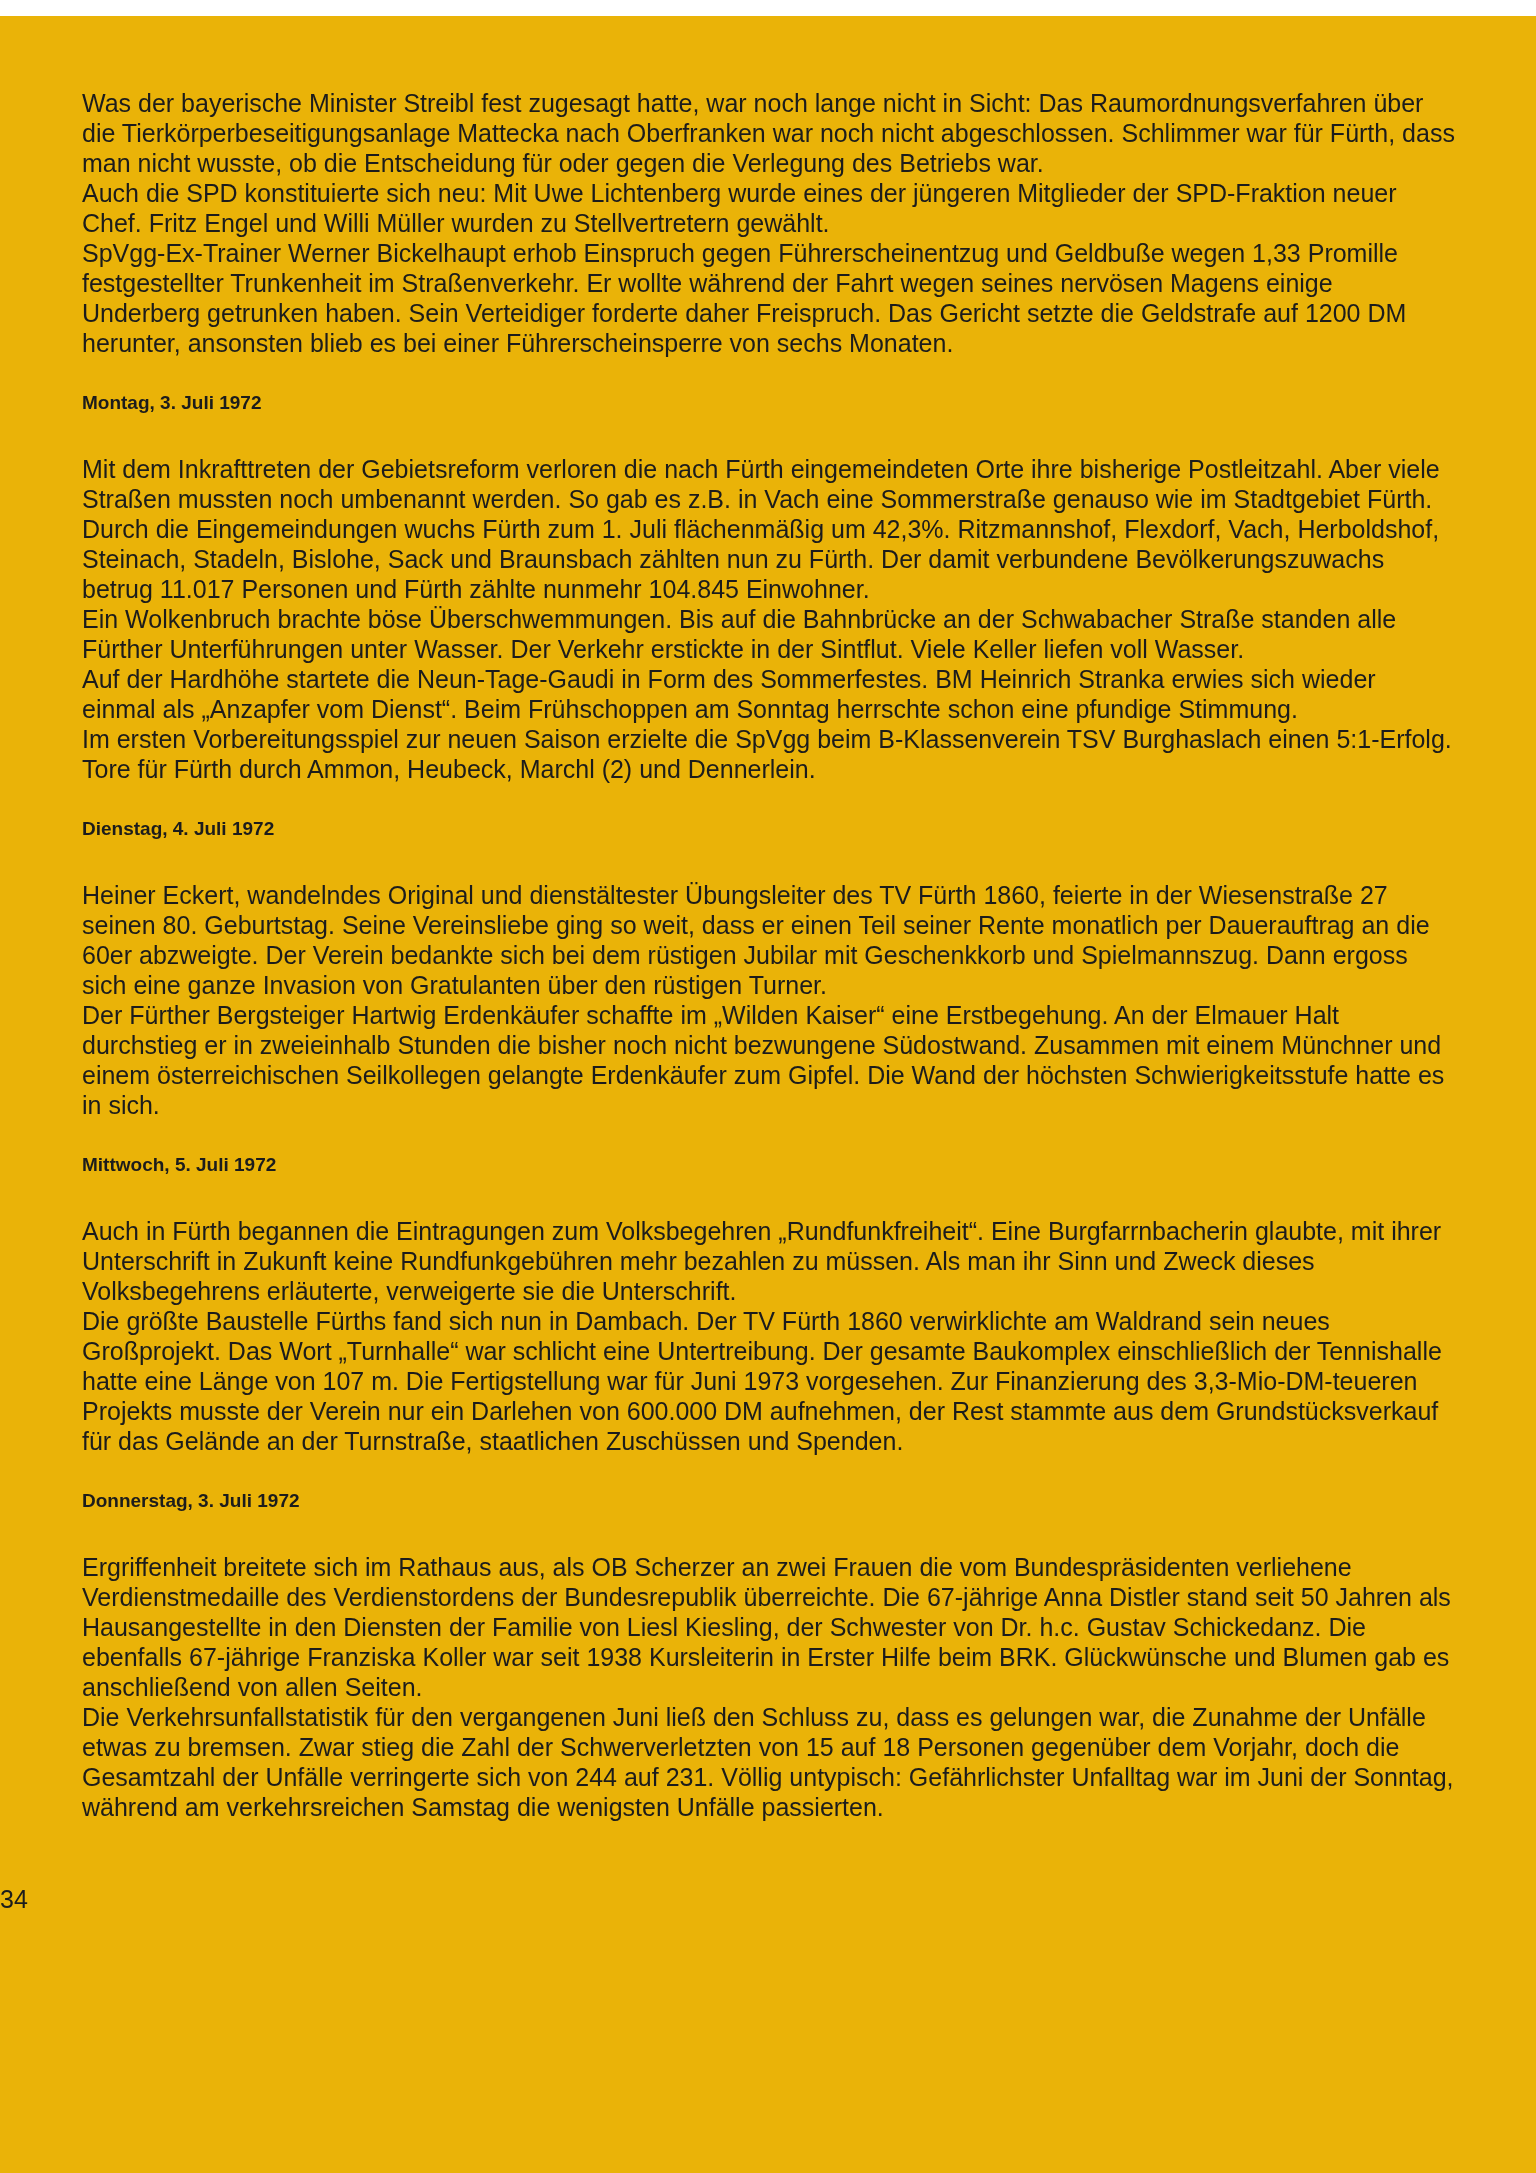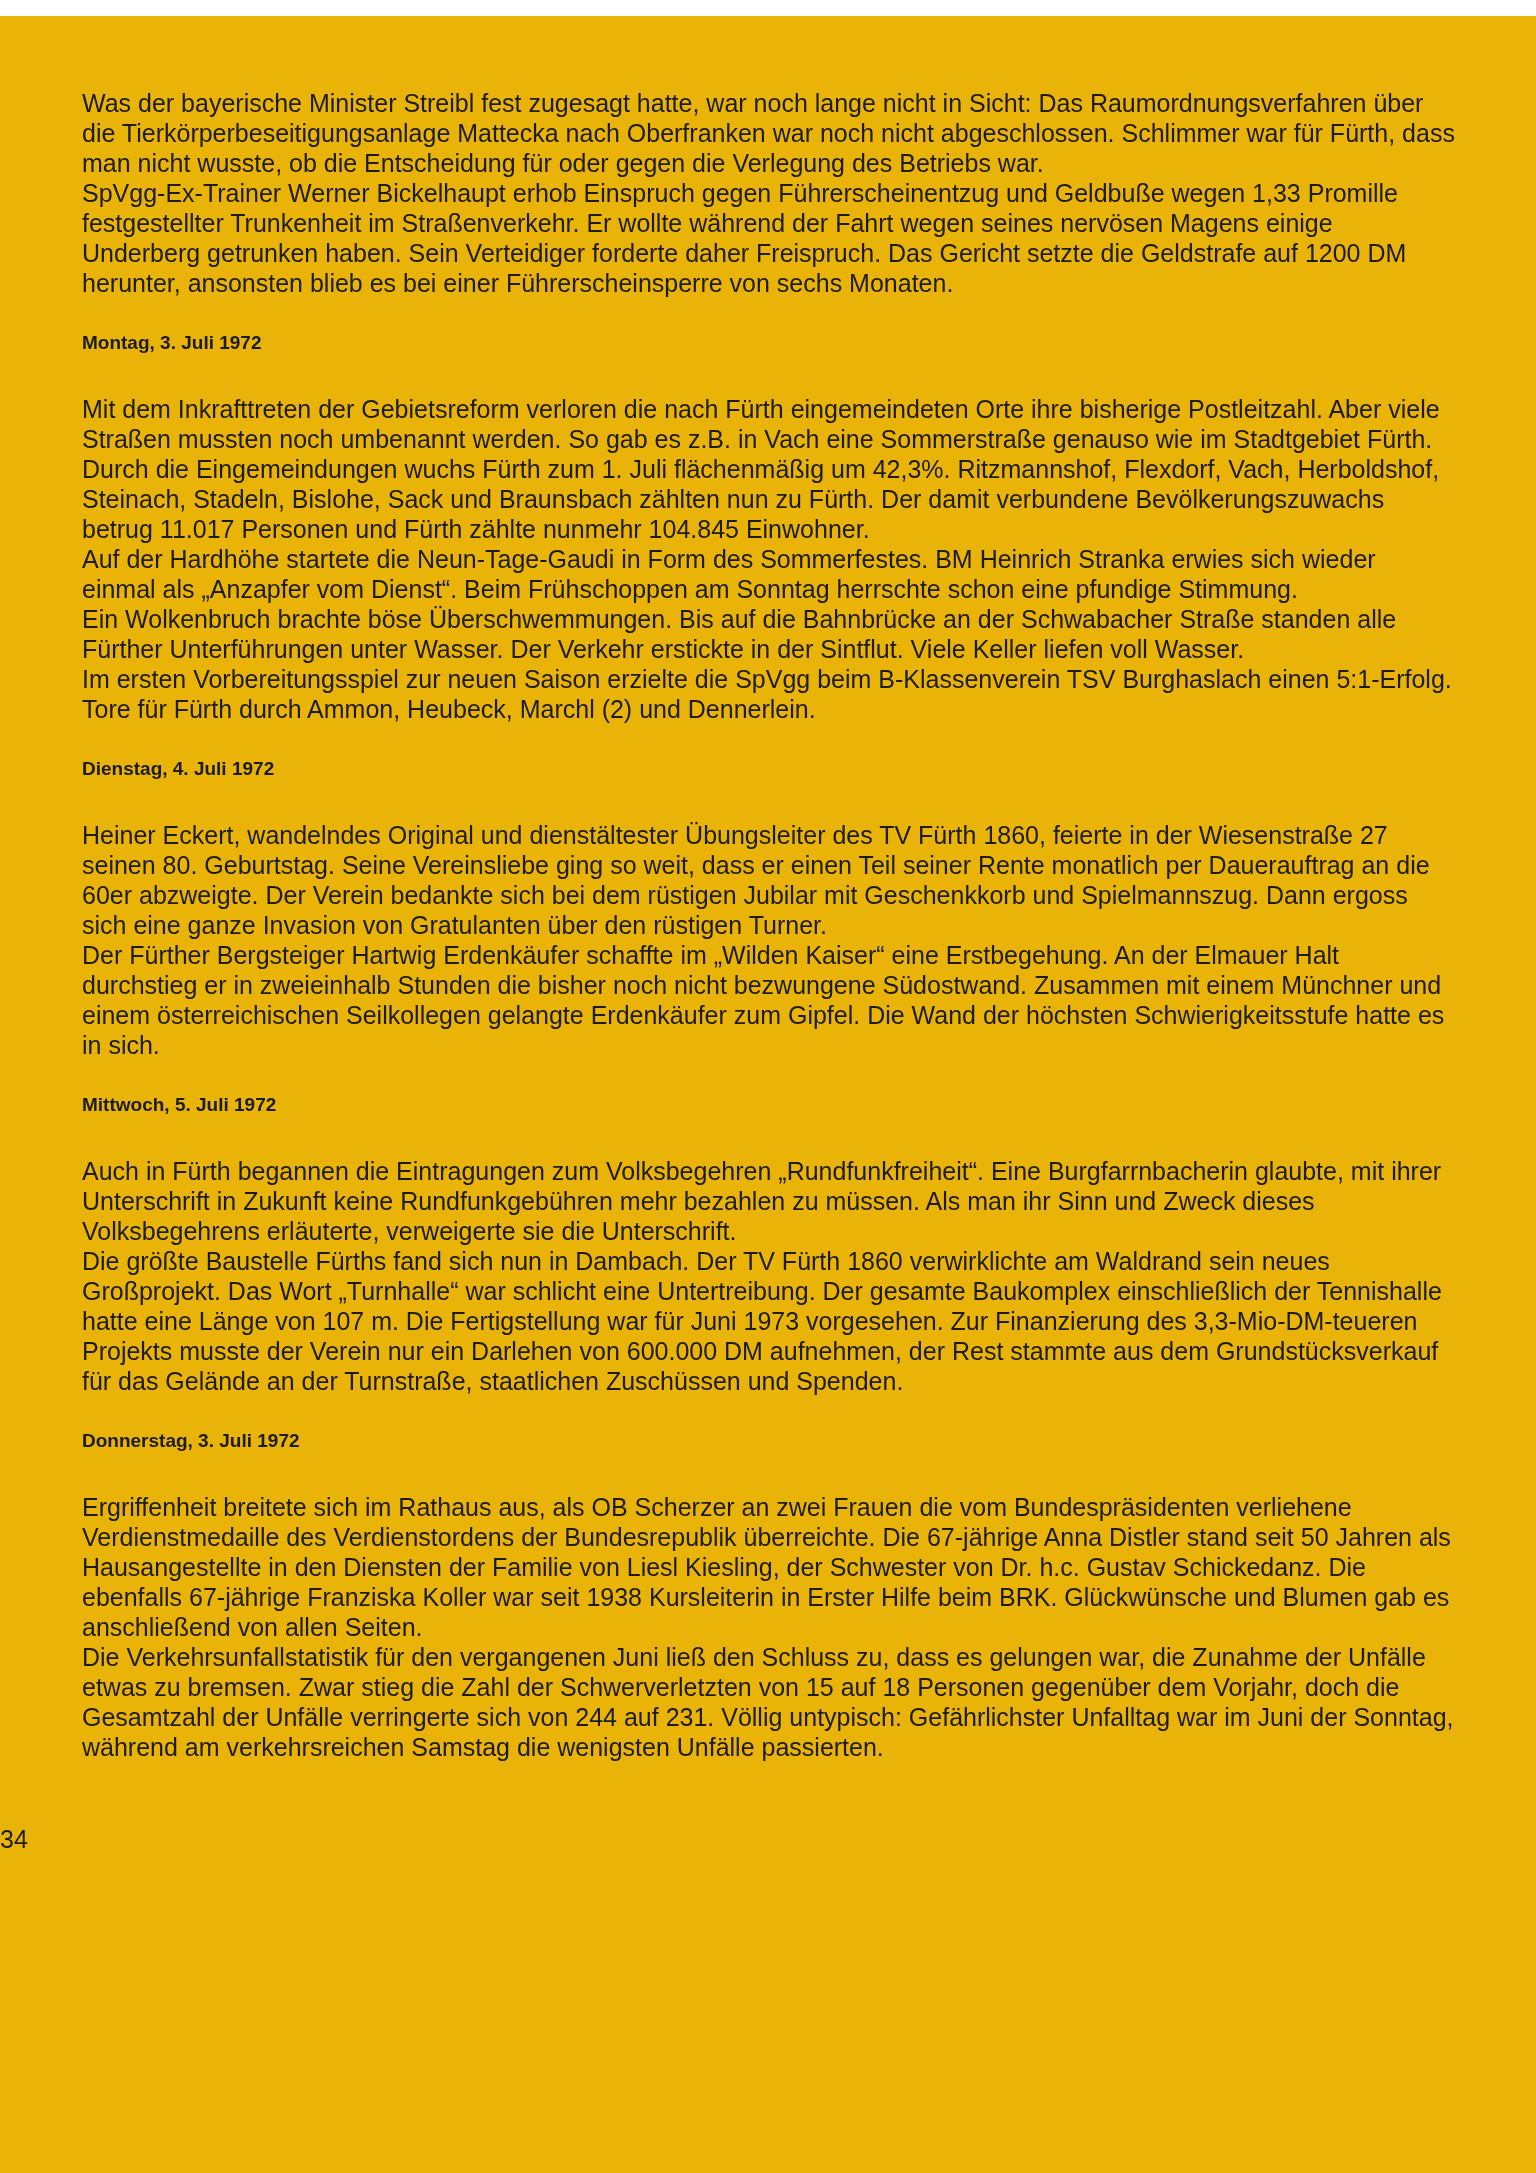--- a/index.html
+++ b/index.html
@@ -38,26 +38,27 @@
     font-size: 25px;
     line-height: 30px;
   }
 </style>
 </head>
 <body>
 
 <div class="page">
   <main class="content">
       <p class="paragraph">Was der bayerische Minister Streibl fest zugesagt hatte, war noch lange nicht in Sicht: Das Raumordnungsverfahren über die Tierkörperbeseitigungsanlage Mattecka nach Oberfranken war noch nicht abgeschlossen. Schlimmer war für Fürth, dass man nicht wusste, ob die Entscheidung für oder gegen die Verlegung des Betriebs war.</p>
+      <p class="paragraph">Auch die SPD konstituierte sich neu: Mit Uwe Lichtenberg wurde eines der jüngeren Mitglieder der SPD-Fraktion neuer Chef. Fritz Engel und Willi Müller wurden zu Stellvertretern gewählt.</p>
       <p class="paragraph">SpVgg-Ex-Trainer Werner Bickelhaupt erhob Einspruch gegen Führerscheinentzug und Geldbuße wegen 1,33 Promille festgestellter Trunkenheit im Straßenverkehr. Er wollte während der Fahrt wegen seines nervösen Magens einige Underberg getrunken haben. Sein Verteidiger forderte daher Freispruch. Das Gericht setzte die Geldstrafe auf 1200 DM herunter, ansonsten blieb es bei einer Führerscheinsperre von sechs Monaten.</p>
       <h2 class="heading">Montag, 3. Juli 1972</h2>
       <p class="paragraph">Mit dem Inkrafttreten der Gebietsreform verloren die nach Fürth eingemeindeten Orte ihre bisherige Postleitzahl. Aber viele Straßen mussten noch umbenannt werden. So gab es z.B. in Vach eine Sommerstraße genauso wie im Stadtgebiet Fürth.</p>
       <p class="paragraph">Durch die Eingemeindungen wuchs Fürth zum 1. Juli flächenmäßig um 42,3%. Ritzmannshof, Flexdorf, Vach, Herboldshof, Steinach, Stadeln, Bislohe, Sack und Braunsbach zählten nun zu Fürth. Der damit verbundene Bevölkerungszuwachs betrug 11.017 Personen und Fürth zählte nunmehr 104.845 Einwohner.</p>
+      <p class="paragraph">Ein Wolkenbruch brachte böse Überschwemmungen. Bis auf die Bahnbrücke an der Schwabacher Straße standen alle Fürther Unterführungen unter Wasser. Der Verkehr erstickte in der Sintflut. Viele Keller liefen voll Wasser.</p>
       <p class="paragraph">Auf der Hardhöhe startete die Neun-Tage-Gaudi in Form des Sommerfestes. BM Heinrich Stranka erwies sich wieder einmal als „Anzapfer vom Dienst“. Beim Frühschoppen am Sonntag herrschte schon eine pfundige Stimmung.</p>
-      <p class="paragraph">Ein Wolkenbruch brachte böse Überschwemmungen. Bis auf die Bahnbrücke an der Schwabacher Straße standen alle Fürther Unterführungen unter Wasser. Der Verkehr erstickte in der Sintflut. Viele Keller liefen voll Wasser.</p>
       <p class="paragraph">Im ersten Vorbereitungsspiel zur neuen Saison erzielte die SpVgg beim B-Klassenverein TSV Burghaslach einen 5:1-Erfolg. Tore für Fürth durch Ammon, Heubeck, Marchl (2) und Dennerlein.</p>
       <h2 class="heading">Dienstag, 4. Juli 1972</h2>
       <p class="paragraph">Heiner Eckert, wandelndes Original und dienstältester Übungsleiter des TV Fürth 1860, feierte in der Wiesenstraße 27 seinen 80. Geburtstag. Seine Vereinsliebe ging so weit, dass er einen Teil seiner Rente monatlich per Dauerauftrag an die 60er abzweigte. Der Verein bedankte sich bei dem rüstigen Jubilar mit Geschenkkorb und Spielmannszug. Dann ergoss sich eine ganze Invasion von Gratulanten über den rüstigen Turner.</p>
       <p class="paragraph">Der Fürther Bergsteiger Hartwig Erdenkäufer schaffte im „Wilden Kaiser“ eine Erstbegehung. An der Elmauer Halt durchstieg er in zweieinhalb Stunden die bisher noch nicht bezwungene Südostwand. Zusammen mit einem Münchner und einem österreichischen Seilkollegen gelangte Erdenkäufer zum Gipfel. Die Wand der höchsten Schwierigkeitsstufe hatte es in sich.</p>
       <h2 class="heading">Mittwoch, 5. Juli 1972</h2>
       <p class="paragraph">Auch in Fürth begannen die Eintragungen zum Volksbegehren „Rundfunkfreiheit“. Eine Burgfarrnbacherin glaubte, mit ihrer Unterschrift in Zukunft keine Rundfunkgebühren mehr bezahlen zu müssen. Als man ihr Sinn und Zweck dieses Volksbegehrens erläuterte, verweigerte sie die Unterschrift.</p>
       <p class="paragraph">Die größte Baustelle Fürths fand sich nun in Dambach. Der TV Fürth 1860 verwirklichte am Waldrand sein neues Großprojekt. Das Wort „Turnhalle“ war schlicht eine Untertreibung. Der gesamte Baukomplex einschließlich der Tennishalle hatte eine Länge von 107 m. Die Fertigstellung war für Juni 1973 vorgesehen. Zur Finanzierung des 3,3-Mio-DM-teueren Projekts musste der Verein nur ein Darlehen von 600.000 DM aufnehmen, der Rest stammte aus dem Grundstücksverkauf für das Gelände an der Turnstraße, staatlichen Zuschüssen und Spenden.</p>
       <h2 class="heading">Donnerstag, 3. Juli 1972</h2>
       <p class="paragraph">Ergriffenheit breitete sich im Rathaus aus, als OB Scherzer an zwei Frauen die vom Bundespräsidenten verliehene Verdienstmedaille des Verdienstordens der Bundesrepublik überreichte. Die 67-jährige Anna Distler stand seit 50 Jahren als Hausangestellte in den Diensten der Familie von Liesl Kiesling, der Schwester von Dr. h.c. Gustav Schickedanz. Die ebenfalls 67-jährige Franziska Koller war seit 1938 Kursleiterin in Erster Hilfe beim BRK. Glückwünsche und Blumen gab es anschließend von allen Seiten.</p>
       <p class="paragraph">Die Verkehrsunfallstatistik für den vergangenen Juni ließ den Schluss zu, dass es gelungen war, die Zunahme der Unfälle etwas zu bremsen. Zwar stieg die Zahl der Schwerverletzten von 15 auf 18 Personen gegenüber dem Vorjahr, doch die Gesamtzahl der Unfälle verringerte sich von 244 auf 231. Völlig untypisch: Gefährlichster Unfalltag war im Juni der Sonntag, während am verkehrsreichen Samstag die wenigsten Unfälle passierten.</p>

